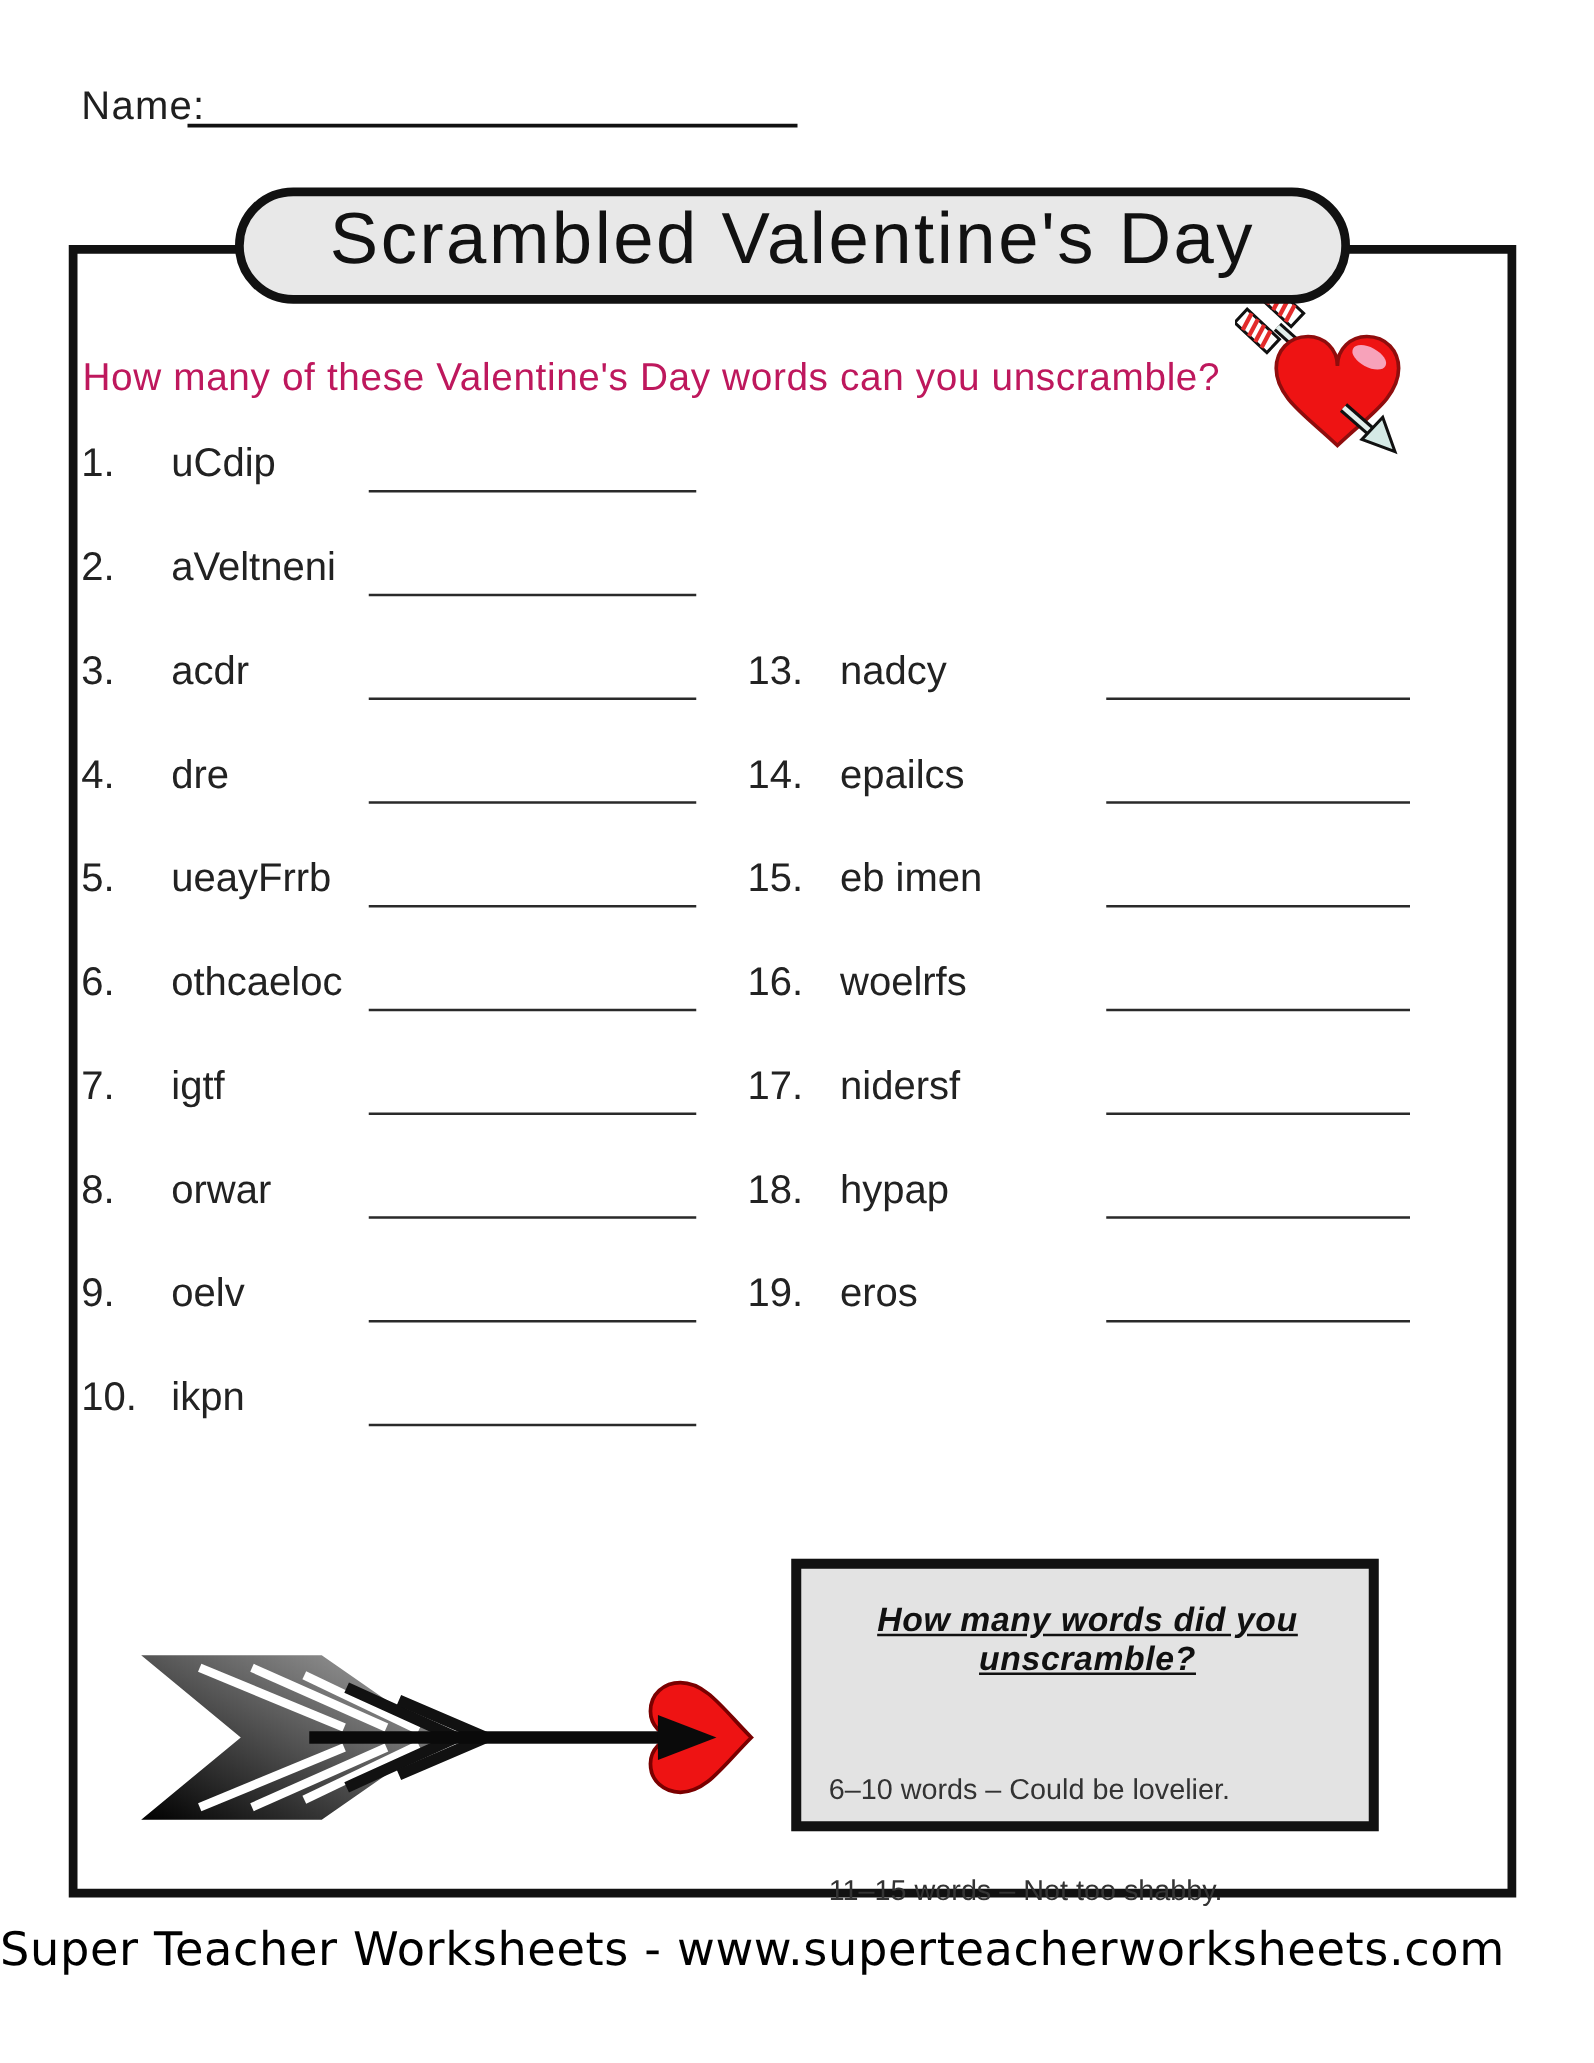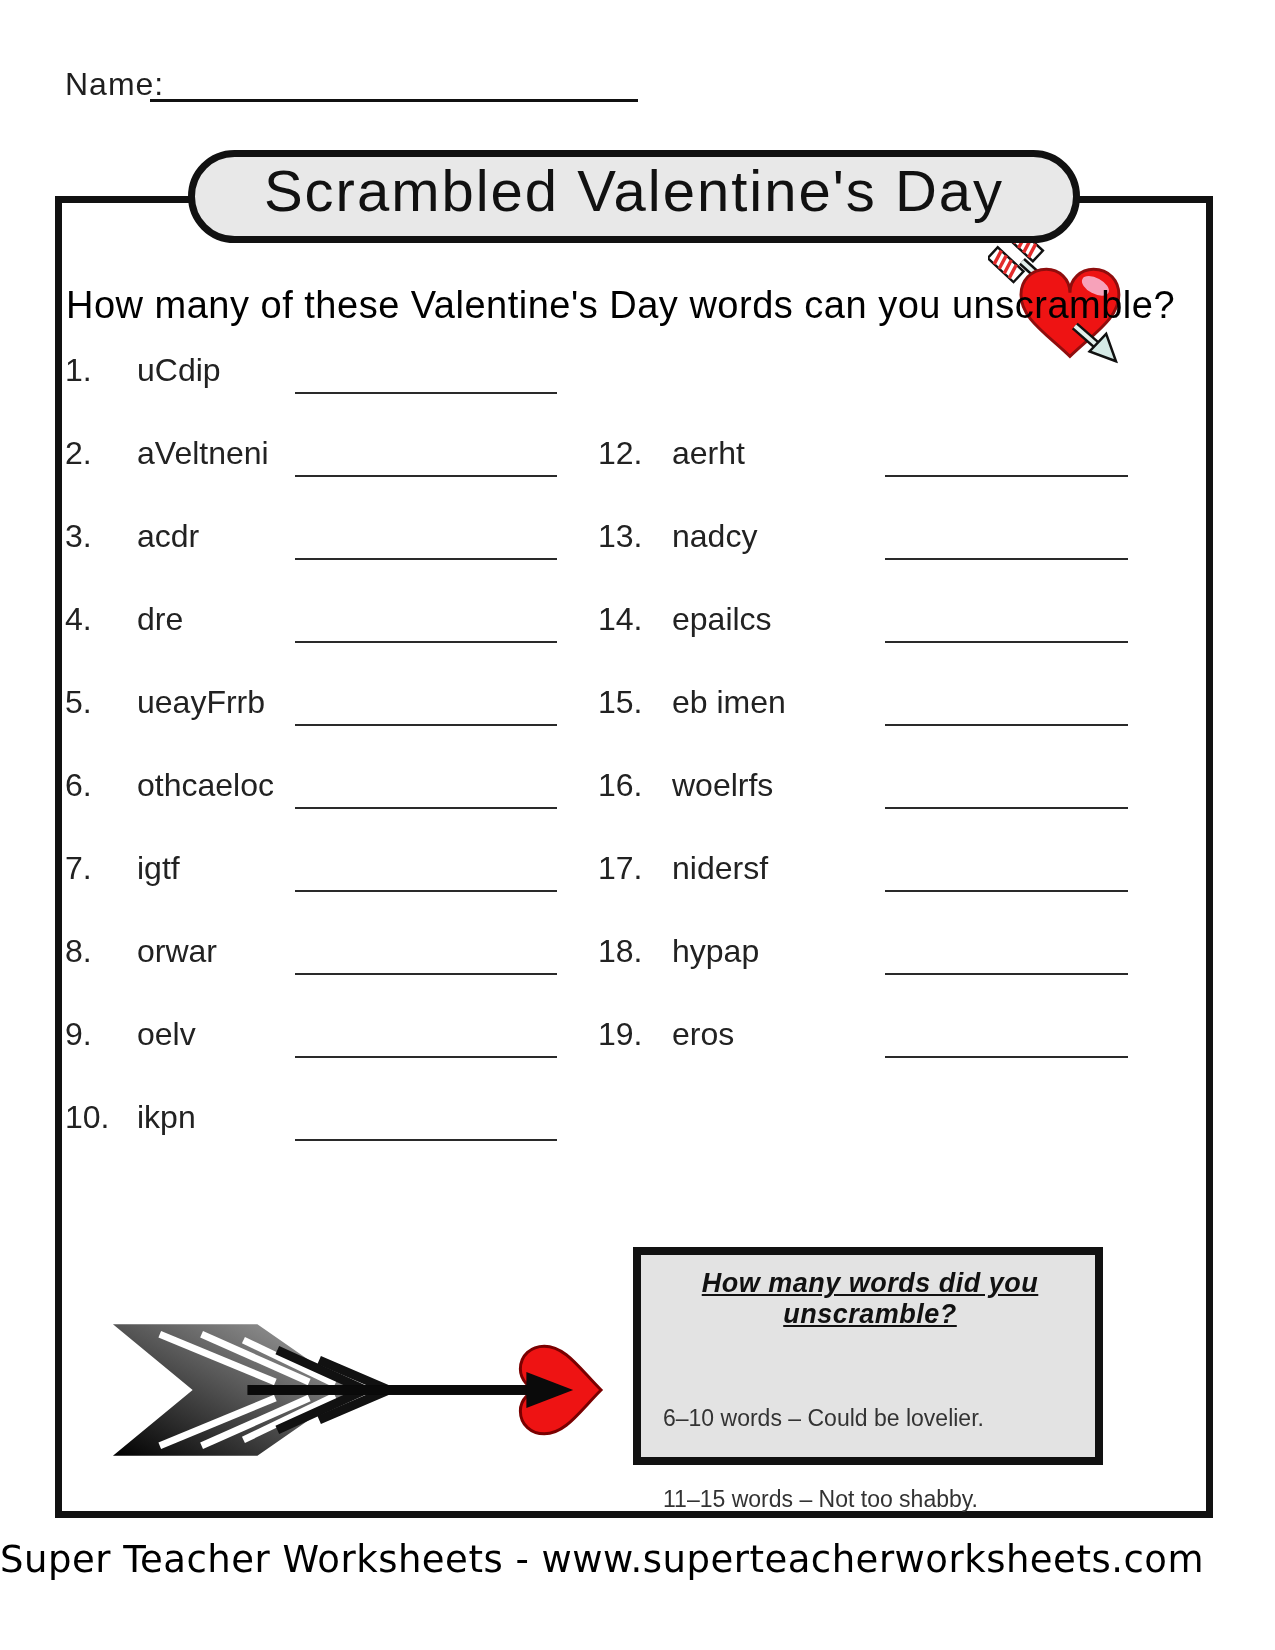--- a/index.html
+++ b/index.html
@@ -14,34 +14,34 @@
     border-bottom:3px solid #111; }
   
   .main-border { position:absolute; left:55px; top:196px; width:1158px; height:1322px;
     border:7px solid #111; background:#fff; }
   
   .title-pill { position:absolute; left:188px; top:150px; width:892px; height:93px;
     background:#e8e8e8; border:7px solid #111; border-radius:50px;
     display:flex; align-items:flex-start; justify-content:center; z-index:3; }
   .title-pill span { font-size:58px; font-weight:400; letter-spacing:2px; color:#111; white-space:nowrap; }
   
-  .instruction { position:absolute; left:66px; top:284px; font-size:38px; letter-spacing:.5px; color:#000000; z-index:2; }
+  .instruction { position:absolute; left:66px; top:284px; font-size:31px; letter-spacing:.5px; color:#be185d; z-index:2; }
   
   .heart-top { position:absolute; left:988px; top:232px; width:158px; height:142px; z-index:2; }
   
   .row { position:absolute; left:0; width:1275px; height:44px; font-size:32px; color:#222; }
   .num   { position:absolute; left:65px;  width:62px; }
   .word  { position:absolute; left:137px; white-space:pre; }
   .num-r { position:absolute; left:598px; width:66px; }
   .word-r{ position:absolute; left:672px; white-space:pre; }
   .blank-l { position:absolute; left:295px; top:0; width:262px; height:42px; border-bottom:2px solid #2a2a2a; }
   .blank-r { position:absolute; left:885px; top:0; width:243px; height:42px; border-bottom:2px solid #2a2a2a; }
   
   .score-box { position:absolute; left:633px; top:1247px; width:470px; height:218px;
-    background:#e3e3e3; border:8px solid #111; padding:13px 18px 0 22px; z-index:2; }
+    background:#e3e3e3; border:8px solid #111; padding:26px 18px 0 22px; z-index:2; }
   .score-title { text-align:center; font-size:27px; font-weight:700; font-style:italic;
     text-decoration:underline; color:#111; letter-spacing:.5px; }
   .score-lines { margin-top:21px; font-size:23px; line-height:27px; color:#333; white-space:pre-wrap; }
   
   .arrow-bottom { position:absolute; left:98px; top:1318px; width:518px; height:140px; z-index:1; }
   
   .footer { position:absolute; left:0; top:1538px; width:1275px; text-align:left;
     font-family:"DejaVu Sans", sans-serif; font-size:37px; font-weight:400; color:#000; letter-spacing:.5px; }
 </style>
 </head>
@@ -132,25 +132,20 @@
     <span class="num">9.</span>
     <span class="word">oelv</span>
     <span class="blank-l"></span>
   </div>
   <div class="row" style="top:1099px">
     <span class="num">10.</span>
     <span class="word">ikpn</span>
     <span class="blank-l"></span>
   </div>
 
-  <div class="row" style="top:435px">
-    <span class="num-r">12.</span>
-    <span class="word-r">aerht</span>
-    <span class="blank-r"></span>
-  </div>
   <div class="row" style="top:518px">
     <span class="num-r">13.</span>
     <span class="word-r">nadcy</span>
     <span class="blank-r"></span>
   </div>
   <div class="row" style="top:601px">
     <span class="num-r">14.</span>
     <span class="word-r">epailcs</span>
     <span class="blank-r"></span>
   </div>

